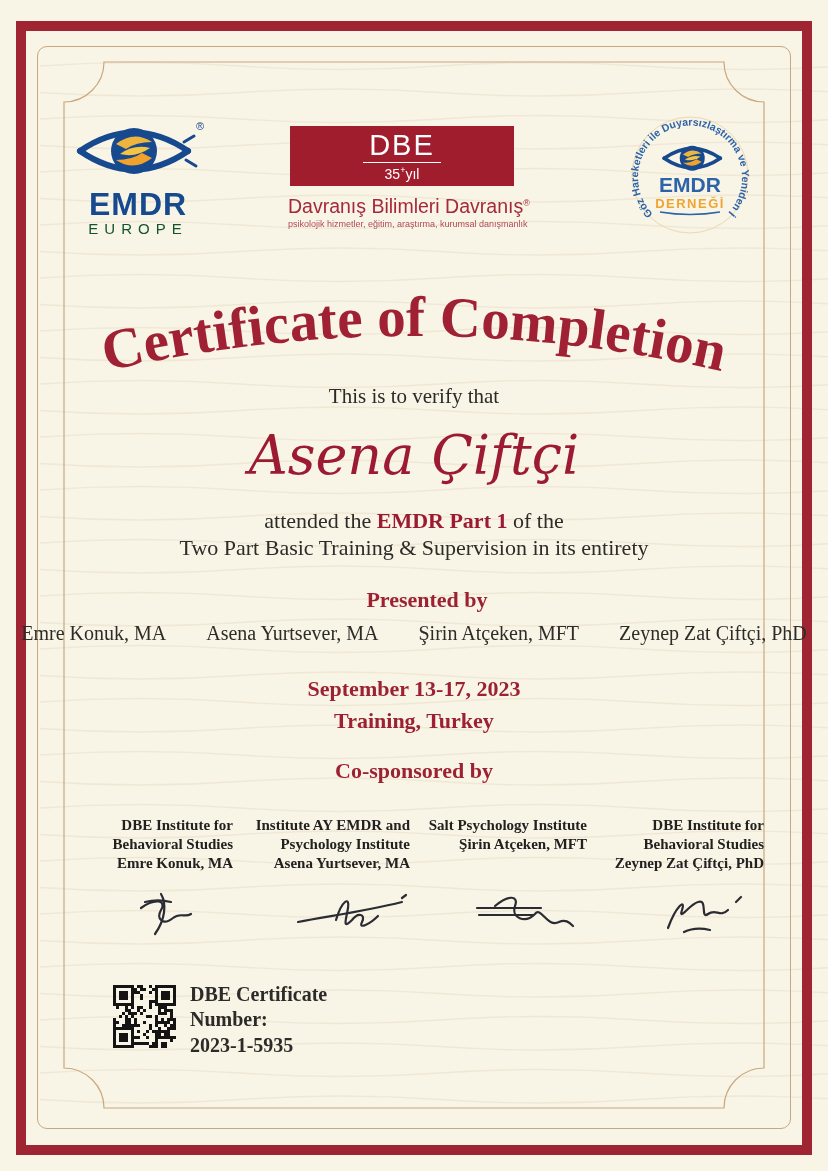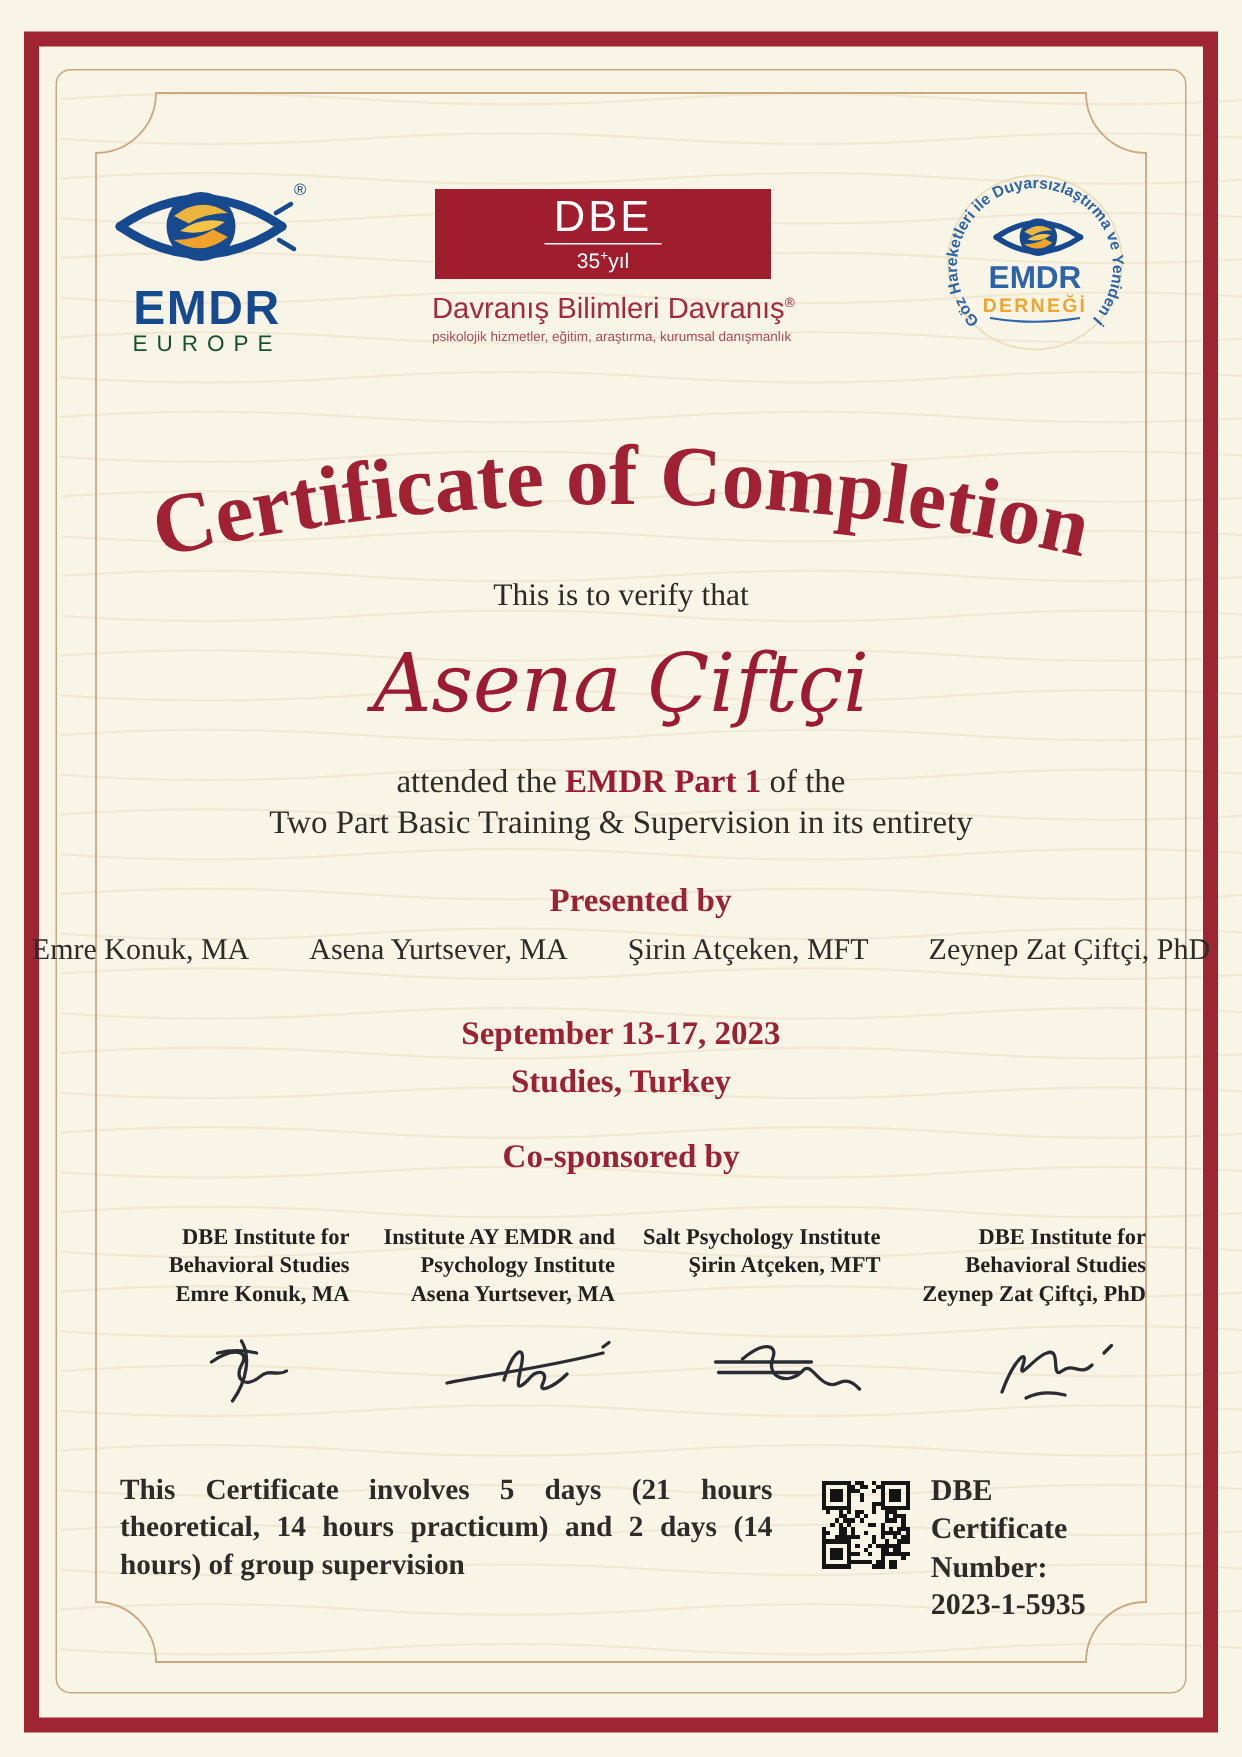--- a/index.html
+++ b/index.html
@@ -185,21 +185,21 @@
 
   <div class="red-heading" style="top:587px;margin-left:13px;">Presented by</div>
   <div class="presenters">
     <span>Emre Konuk, MA</span>
     <span>Asena Yurtsever, MA</span>
     <span>Şirin Atçeken, MFT</span>
     <span>Zeynep Zat Çiftçi, PhD</span>
   </div>
 
   <div class="red-heading" style="top:676px;">September 13-17, 2023</div>
-  <div class="red-heading" style="top:708px;">Studies, Turkey</div>
+  <div class="red-heading" style="top:708px;">Training, Turkey</div>
 
   <div class="red-heading" style="top:758px;">Co-sponsored by</div>
 
   <div class="sponsors">
     <div class="sponsor">
       <div class="lines">
         <div>DBE Institute for</div>
         <div>Behavioral Studies</div>
         <div>Emre Konuk, MA</div>
       </div>
@@ -239,21 +239,20 @@
       </div>
       <svg class="sig" width="110" height="52" viewBox="0 0 110 52">
         <path d="M14 40 C 22 18 32 10 28 22 C 24 34 36 16 44 14 C 54 10 46 32 54 26 C 62 20 66 30 74 22"></path>
         <path d="M30 44 C 38 40 48 40 56 42"></path>
         <path d="M82 14 L 87 9"></path>
       </svg>
     </div>
   </div>
 
   <div class="footer">
-    <div class="footer-note">This Certificate involves 5 days (21 hours theoretical, 14 hours practicum) and 2 days (14 hours) of group supervision</div>
     <svg class="footer-qr" id="qr" width="63" height="63" viewBox="0 0 21 21" shape-rendering="crispEdges">
         <rect x="0" y="0" width="1" height="1" fill="#141414"></rect>
         <rect x="1" y="0" width="1" height="1" fill="#141414"></rect>
         <rect x="2" y="0" width="1" height="1" fill="#141414"></rect>
         <rect x="3" y="0" width="1" height="1" fill="#141414"></rect>
         <rect x="4" y="0" width="1" height="1" fill="#141414"></rect>
         <rect x="5" y="0" width="1" height="1" fill="#141414"></rect>
         <rect x="6" y="0" width="1" height="1" fill="#141414"></rect>
         <rect x="8" y="0" width="1" height="1" fill="#141414"></rect>
         <rect x="9" y="0" width="1" height="1" fill="#141414"></rect>

